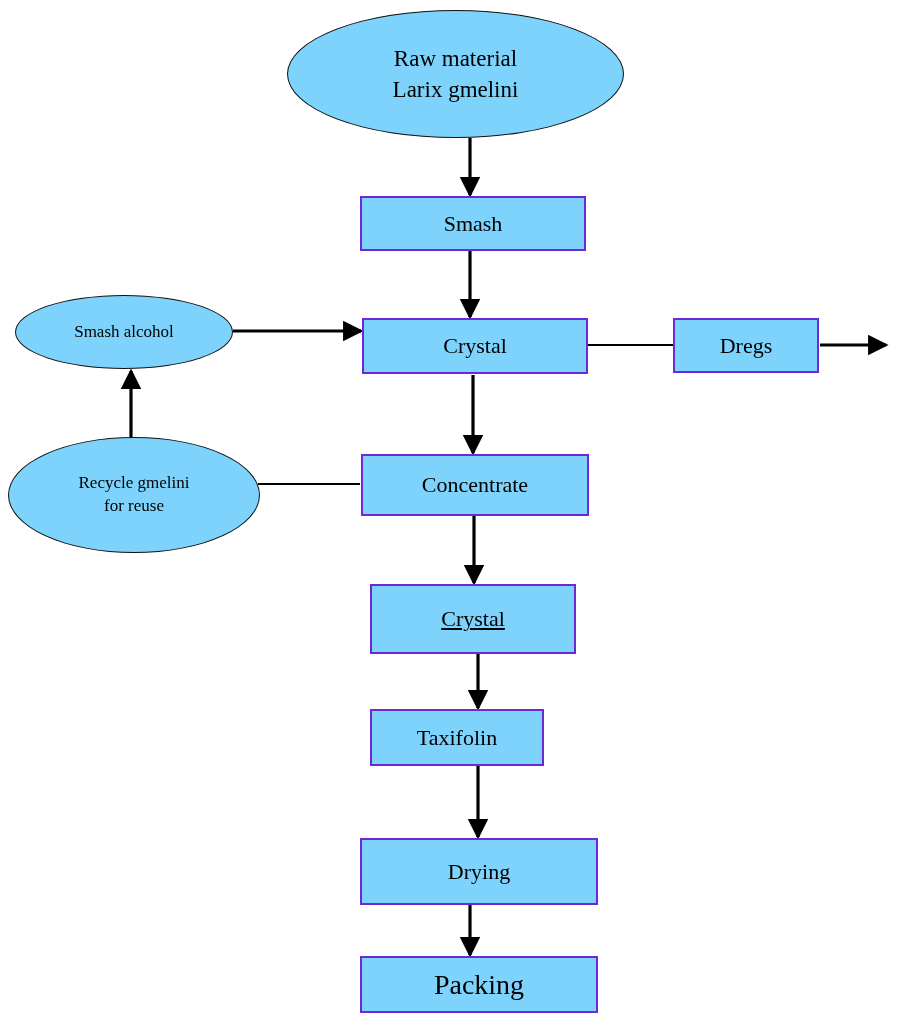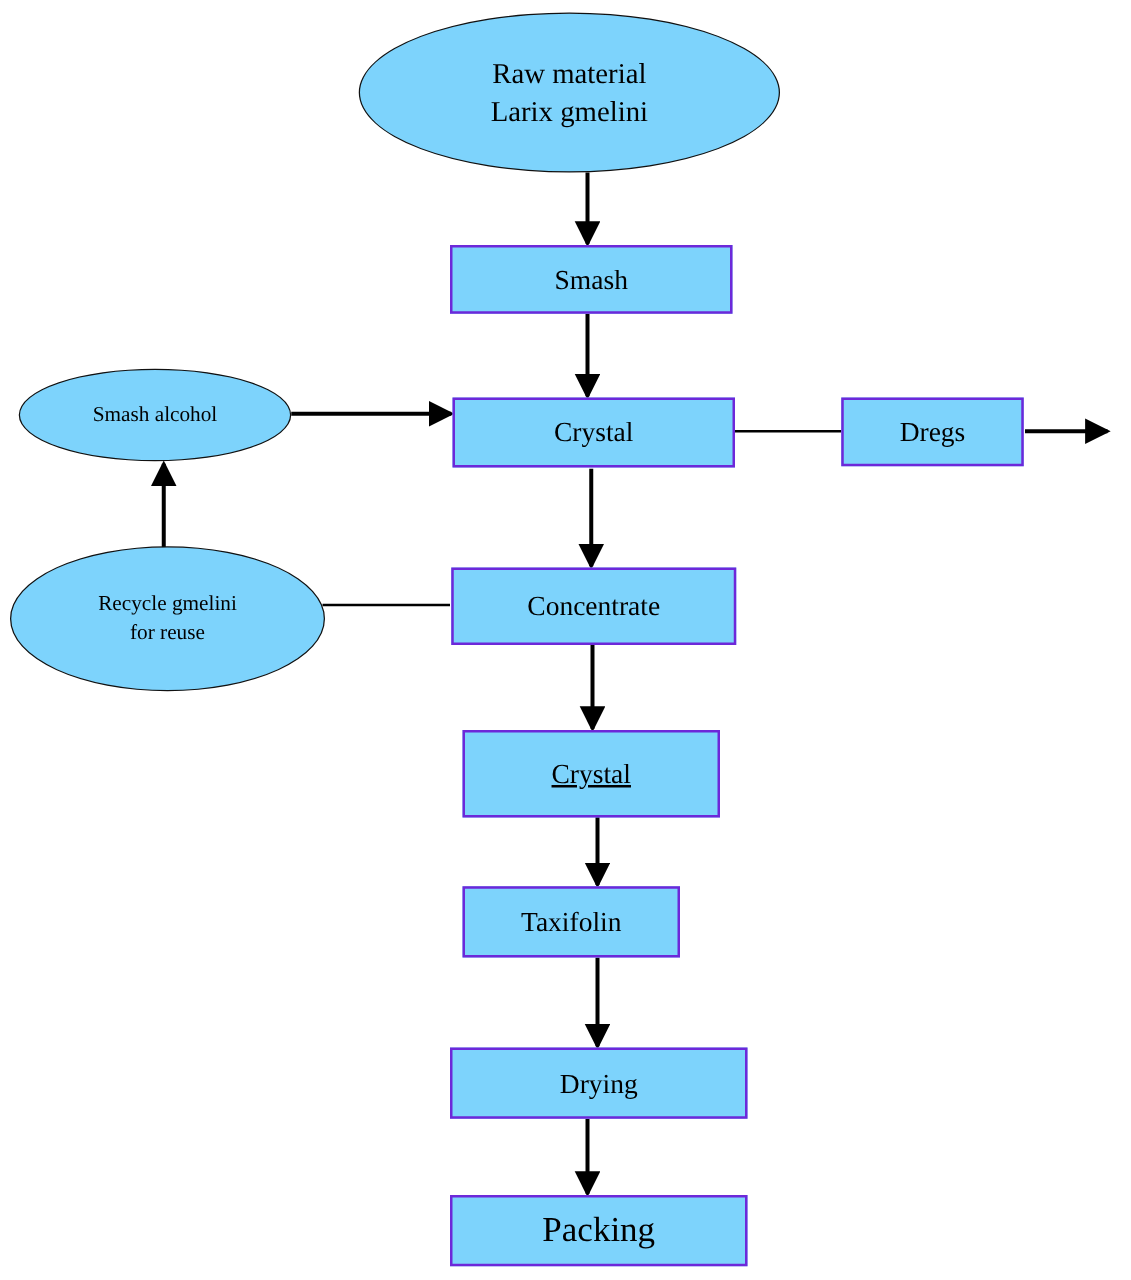--- a/index.html
+++ b/index.html
@@ -100,20 +100,20 @@
       </div>
       <div class="node box" style="left: 361px; top: 454px; width: 228px; height: 62px; font-size: 22px;">
         <span class="line">Concentrate</span>
       </div>
       <div class="node box" style="left: 370px; top: 584px; width: 206px; height: 70px; font-size: 22px; text-decoration: underline;">
         <span class="line">Crystal</span>
       </div>
       <div class="node box" style="left: 370px; top: 709px; width: 174px; height: 57px; font-size: 22px;">
         <span class="line">Taxifolin</span>
       </div>
-      <div class="node box" style="left: 360px; top: 838px; width: 238px; height: 57px; font-size: 22px;">
+      <div class="node box" style="left: 360px; top: 838px; width: 238px; height: 67px; font-size: 22px;">
         <span class="line">Drying</span>
       </div>
       <div class="node box" style="left: 360px; top: 956px; width: 238px; height: 57px; font-size: 28px;">
         <span class="line">Packing</span>
       </div>
     </div>
 </div>
 
 </body></html>

